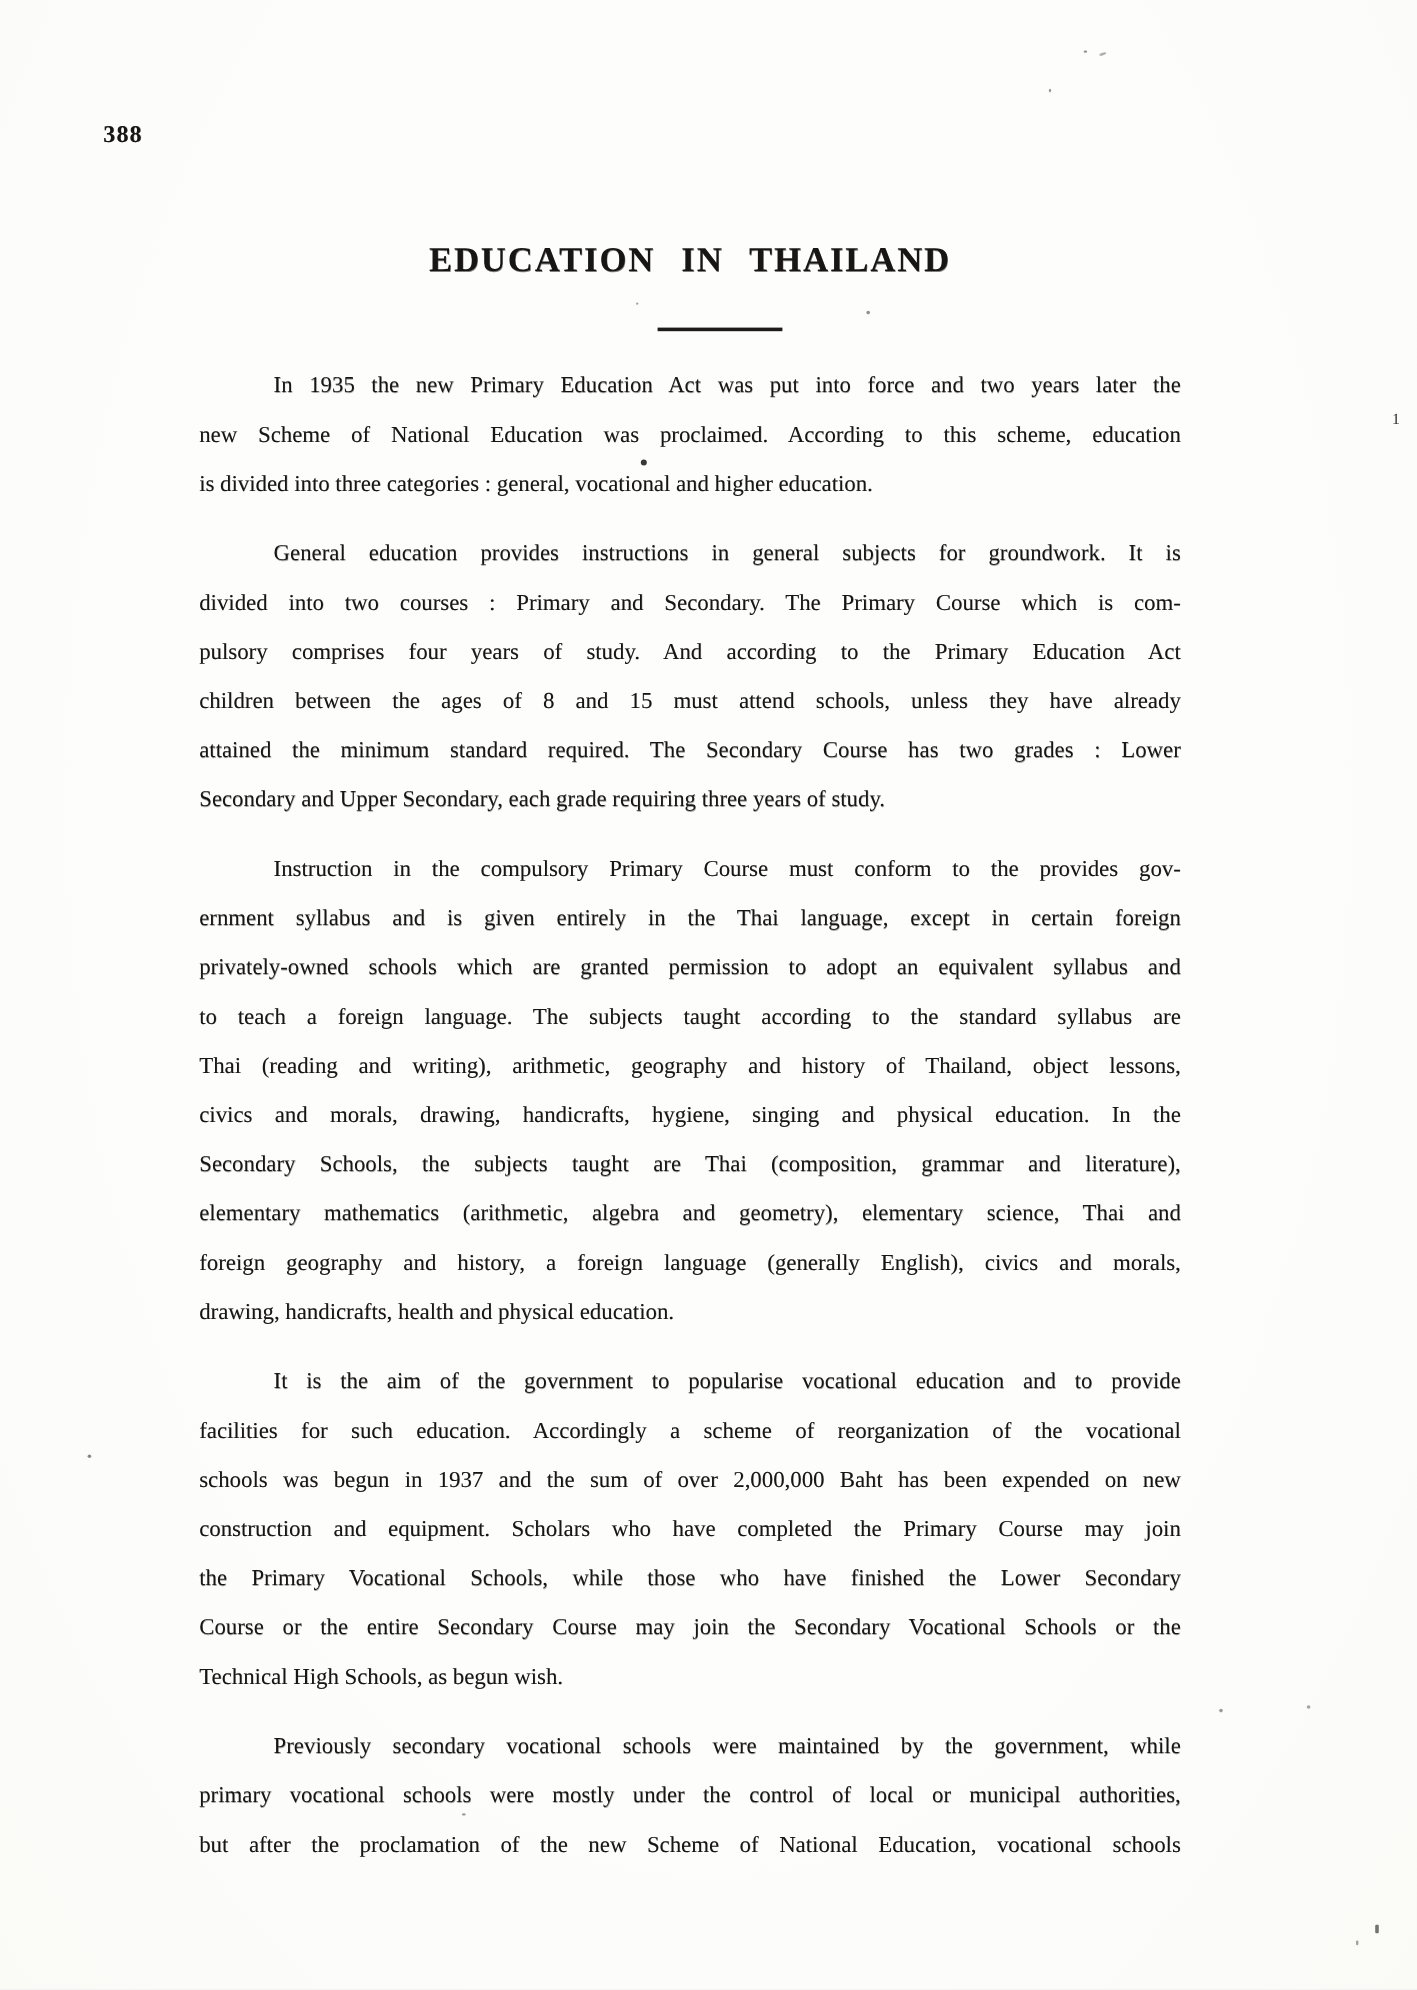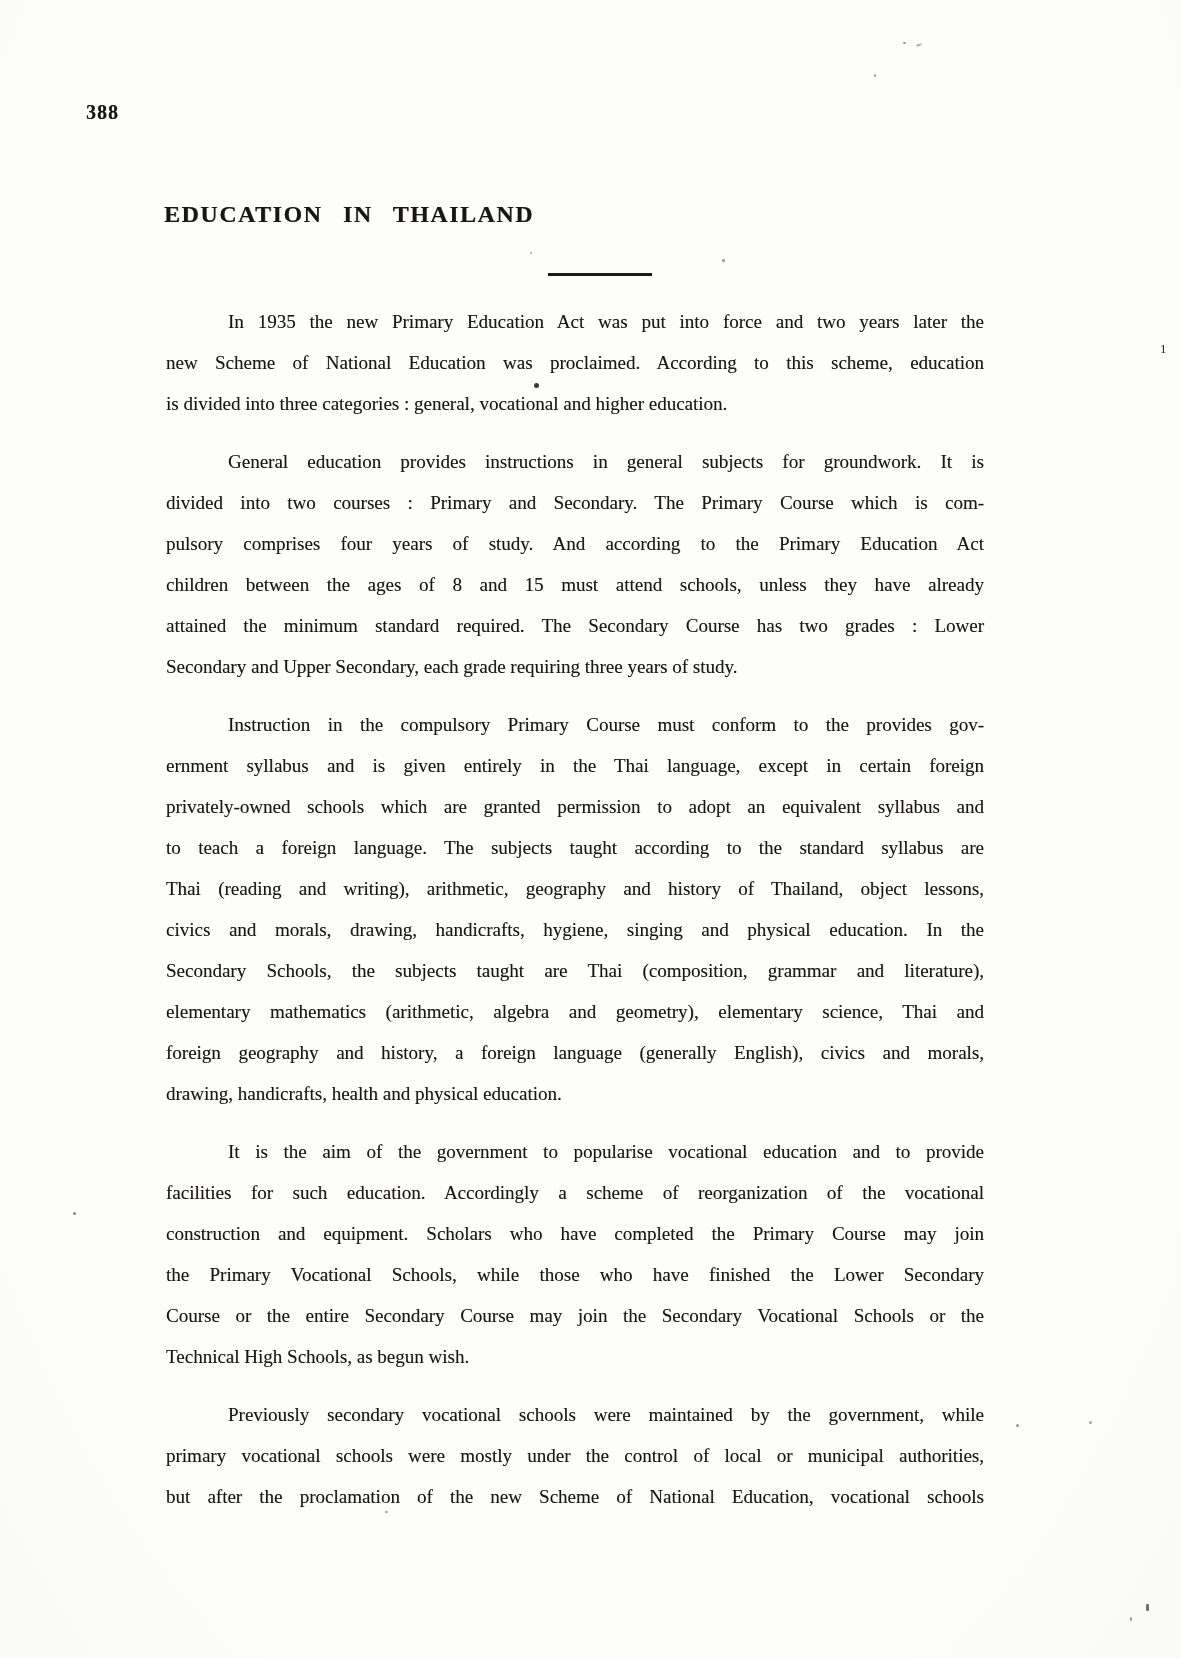--- a/index.html
+++ b/index.html
@@ -13,22 +13,22 @@
     font-family:"Liberation Serif","DejaVu Serif",serif;
     color:#171614;
   }
   .page-number{
     position:absolute;left:86px;top:101px;
     font-size:20px;font-weight:bold;letter-spacing:1px;
     text-shadow:0.3px 0.3px 0 rgba(23,22,20,.5);
   }
   .doc-title{
     position:absolute;left:164px;top:201px;width:822px;
-    margin:0;
-    font-size:24px;font-weight:bold;
+    margin:0;text-align:center;
+    font-size:29px;font-weight:bold;
     letter-spacing:1.5px;word-spacing:13px;
     text-shadow:0.4px 0.4px 0 rgba(23,22,20,.55);
   }
   .title-divider{
     position:absolute;left:548px;top:273px;
     width:104px;height:3px;background:#1c1b19;
   }
   .body-text{
     position:absolute;left:164px;top:299px;width:822px;
     font-size:19px;line-height:41px;
@@ -99,20 +99,21 @@
       <span class="line">civics and morals, drawing, handicrafts, hygiene, singing and physical education.  In the</span>
       <span class="line">Secondary Schools, the subjects taught are Thai (composition, grammar and literature),</span>
       <span class="line">elementary mathematics (arithmetic, algebra and geometry), elementary science, Thai and</span>
       <span class="line">foreign geography and history, a foreign language (generally English), civics and morals,</span>
       <span class="line endline">drawing, handicrafts, health and physical education.</span>
     </p>
 
     <p class="para">
       <span class="line first">It is the aim of the government to popularise vocational education and to provide</span>
       <span class="line">facilities for such education.  Accordingly a scheme of reorganization of the vocational</span>
+      <span class="line">schools was begun in 1937 and the sum of over 2,000,000 Baht has been expended on new</span>
       <span class="line">construction and equipment.  Scholars who have completed the Primary Course may join</span>
       <span class="line">the Primary Vocational Schools, while those who have finished the Lower Secondary</span>
       <span class="line">Course or the entire Secondary Course may join the Secondary Vocational Schools or the</span>
       <span class="line endline">Technical High Schools, as begun wish.</span>
     </p>
 
     <p class="para">
       <span class="line first">Previously secondary vocational schools were maintained by the government, while</span>
       <span class="line">primary vocational schools were mostly under the control of local or municipal authorities,</span>
       <span class="line">but after the proclamation of the new Scheme of National Education, vocational schools</span>

